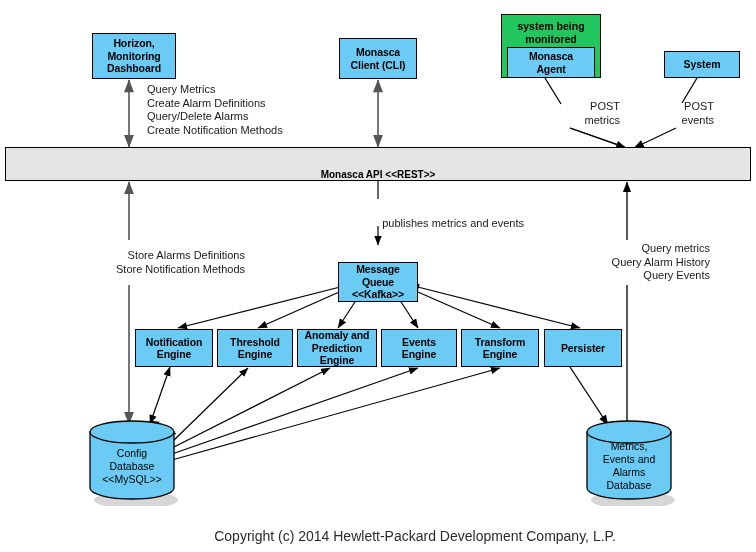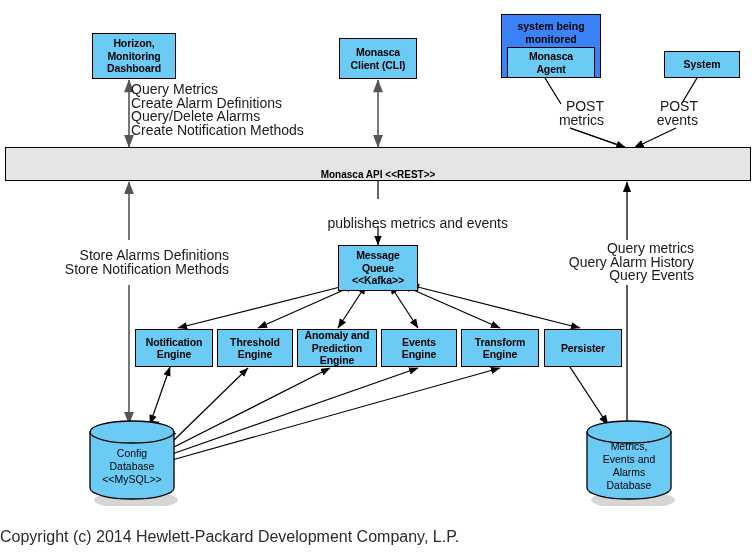--- a/index.html
+++ b/index.html
@@ -37,21 +37,21 @@
     font-weight: bold;
     font-size: 10.5px;
     line-height: 12.5px;
     color: #000000;
     letter-spacing: -0.1px;
   }
   .node span { display: block; width: 100%; }
   .plain-box {
     position: absolute;
     box-sizing: border-box;
-    background: #3b82f6;
+    background: #22c55e;
     border: 1.2px solid #000000;
   }
   .outer-label {
     position: absolute;
     text-align: center;
     font-weight: bold;
     font-size: 10.5px;
     line-height: 12.5px;
     color: #000000;
     width: 100%;
@@ -76,32 +76,33 @@
   .cyl-text {
     position: absolute;
     width: 100%;
     text-align: center;
     font-size: 10.5px;
     line-height: 13px;
     color: #000000;
   }
   .annot {
     position: absolute;
-    font-size: 14px;
+    font-size: 11px;
     line-height: 13.5px;
     color: #1a1a1a;
     white-space: pre;
+    padding-left: 16px;
   }
   .annot.center { text-align: right; }
   .annot.left { text-align: left; }
   .footer {
     position: absolute;
     width: 616px;
-    text-align: left;
-    font-size: 16px;
+    text-align: right;
+    font-size: 14px;
     color: #2b2b2b;
   }
 </style>
 </head>
 <body>
 
 <div id="canvas">
 
   <svg class="layer" viewBox="0 0 756 552">
     <defs>
@@ -187,21 +188,21 @@
     <span>System</span>
   </div>
 
   <div class="api-bar" style="left:5px; top:147px; width:746px; height:34px;">
     <span>
       <span>Monasca API</span>
       <span>&lt;&lt;REST&gt;&gt;</span>
     </span>
   </div>
 
-  <div class="node" style="left:338px; top:245px; width:80px; height:46px;">
+  <div class="node" style="left:338px; top:262px; width:80px; height:40px;">
     <span>
       <span>Message</span>
       <span>Queue</span>
       <span>&lt;&lt;Kafka&gt;&gt;</span>
     </span>
   </div>
 
   <div class="node" style="left:135px; top:329px; width:78px; height:38px;">
     <span>
       <span>Notification</span>

